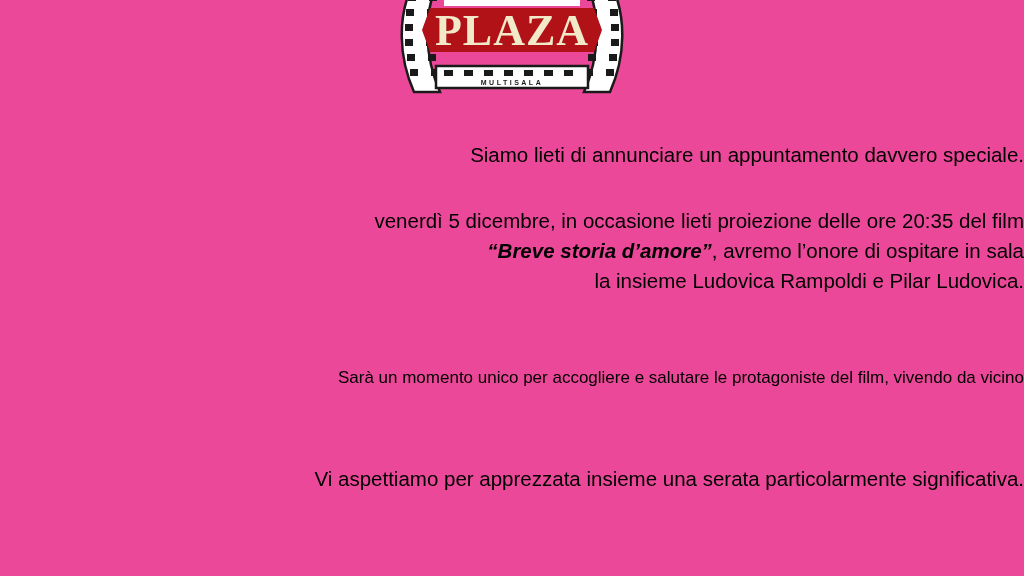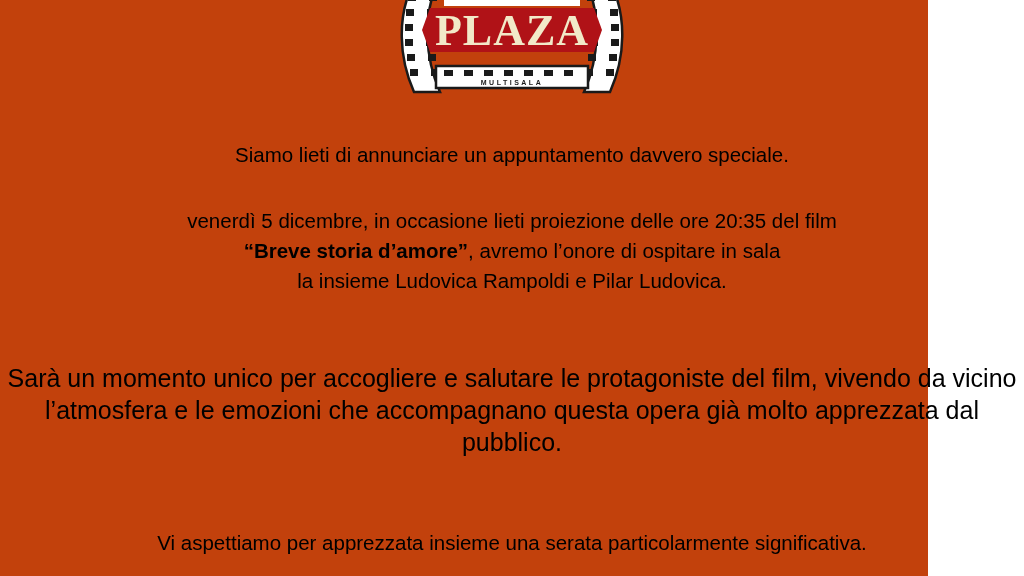--- a/index.html
+++ b/index.html
@@ -9,23 +9,23 @@
   }
   body {
     width: 1024px;
     height: 576px;
     font-family: "Liberation Sans", sans-serif;
     color: #000000;
     overflow: hidden;
   }
   .page {
     position: relative;
-    width: 928px;
+    width: 1024px;
     height: 576px;
-    background: #c2410c;
+    background: #ec4899;
   }
 
   
   .logo-wrap {
     position: absolute;
     top: -18px;
     left: 0;
     width: 1024px;
     height: 130px;
     display: flex;
@@ -40,37 +40,37 @@
   .logo svg {
     display: block;
   }
 
   
   .content {
     position: absolute;
     top: 140px;
     left: 0;
     width: 1024px;
-    text-align: center;
+    text-align: right;
   }
   .line {
     font-size: 20.5px;
     line-height: 30px;
     color: #000000;
     white-space: nowrap;
   }
   .gap-sm { height: 30px; }
   .gap-md { height: 34px; }
   .gap-lg { height: 36px; }
 
   .b { font-weight: normal; }
-  .bi { font-weight: bold; }
+  .bi { font-weight: bold; font-style: italic; }
 
   .para {
-    font-size: 25px;
+    font-size: 17px;
     line-height: 32px;
   }
 </style>
 </head>
 <body>
 
 <div class="page">
 
   <div class="logo-wrap">
     <div class="logo">
@@ -151,21 +151,20 @@
     </div>
 
     <div class="line">
       <span>la insieme </span><span class="b">Ludovica Rampoldi</span><span> e </span><span class="b">Pilar Ludovica</span><span>.</span>
     </div>
 
     <div class="gap-lg"></div>
     <div class="gap-sm"></div>
 
     <div class="para">Sarà un momento unico per accogliere e salutare le protagoniste del film, vivendo da vicino</div>
-    <div class="para">l’atmosfera e le emozioni che accompagnano questa opera già molto apprezzata dal pubblico.</div>
 
     <div class="gap-lg"></div>
     <div class="gap-md"></div>
 
     <div class="line">Vi aspettiamo per apprezzata insieme una serata particolarmente significativa.</div>
 
   </div>
 
 </div>
 

